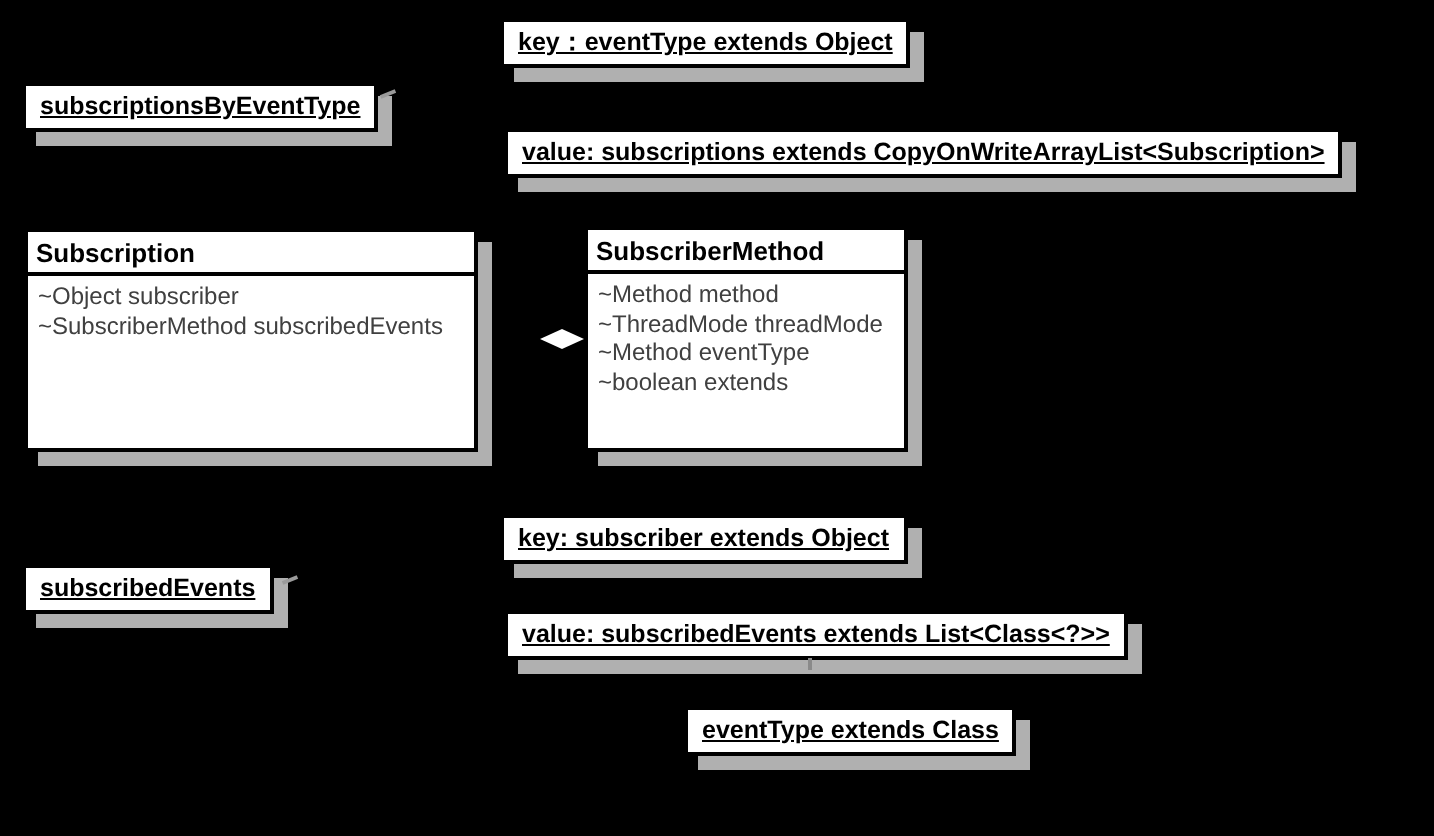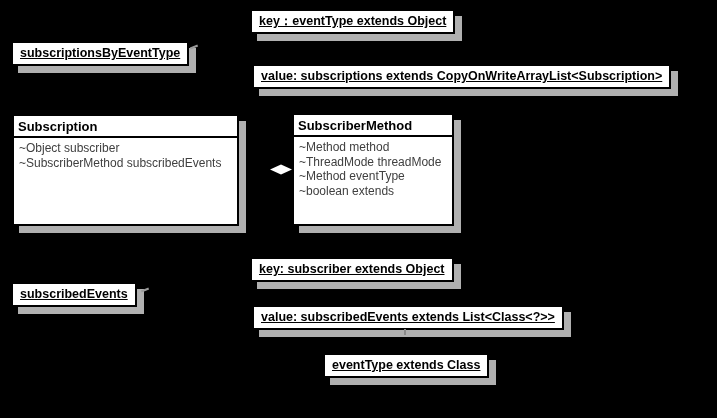--- a/index.html
+++ b/index.html
@@ -23,21 +23,21 @@
     white-space:nowrap;
     line-height:1.3;
   }
   .note .u{text-decoration:underline;}
   .n-key-top{left:250px;top:9px;}
   .n-subs-by-event{left:11px;top:41px;}
   .n-value-top{left:252px;top:64px;}
   .n-key-bottom{left:250px;top:257px;}
   .n-types-by-sub{left:11px;top:282px;}
   .n-value-bottom{left:252px;top:305px;}
-  .n-event-type{left:323px;top:353px;}
+  .n-event-type{left:342px;top:353px;}
   
   .cls{
     position:absolute;
     background:#fff;
     border:2px solid #000;
     box-shadow:7px 7px 0 0 #b0b0b0;
     box-sizing:border-box;
   }
   .c-subscription{left:12px;top:114px;width:227px;height:112px;}
   .c-subscriber-method{left:292px;top:113px;width:162px;height:113px;}

